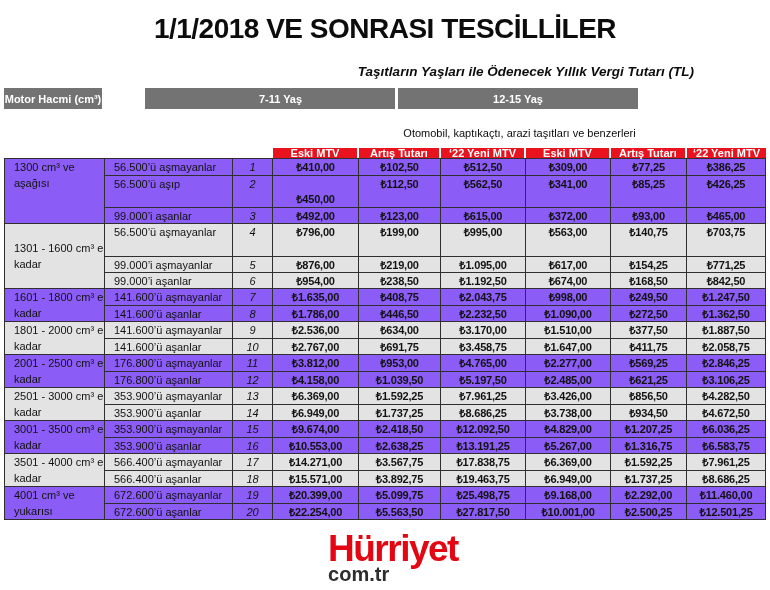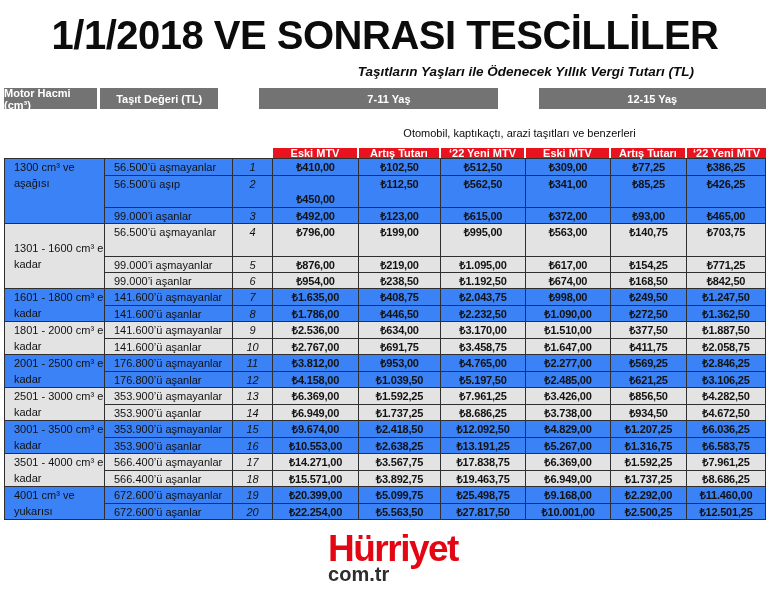--- a/index.html
+++ b/index.html
@@ -3,55 +3,55 @@
 <meta charset="utf-8">
 <style>
   * { margin:0; padding:0; box-sizing:border-box; }
   body { background:#ffffff; }
   .page {
     position:relative; width:770px; height:590px; background:#ffffff;
     font-family:"Liberation Sans", sans-serif; overflow:hidden; color:#121212;
   }
   .title {
     position:absolute; top:13px; left:0; right:0; text-align:center;
-    font-size:40px; font-weight:bold; letter-spacing:-0.5px; color:#0c0c0c;
+    font-size:28px; font-weight:bold; letter-spacing:-0.5px; color:#0c0c0c;
   }
   .subtitle {
     position:absolute; top:64px; right:76px; text-align:right;
     font-size:13.5px; font-weight:bold; font-style:italic; color:#0c0c0c;
   }
   .mtv-table { position:absolute; left:4px; top:88px; width:762px; font-size:11px; }
 
   
   .black-row { display:flex; height:21px; margin-bottom:4px; }
   .bh { background:#737373; color:#ffffff; font-weight:bold;
         display:flex; align-items:center; justify-content:center;
         border-right:3px solid #ffffff; }
   .bh:last-child { border-right:0; }
   .bh.motor { width:101px; } .bh.deger { width:128px; } .bh.no { width:40px;margin-top:28px; }
-  .bh.age7 { width:253px;padding-left:21px; } .bh.age12 { width:240px;margin-left:38px; }
+  .bh.age7 { width:253px;padding-left:21px; } .bh.age12 { width:240px; }
 
   
   .banner-row { display:flex; height:20px; margin-bottom:3px; }
   .lspace { width:269px; }
   .banner { flex:1; background:#ffed00; color:#0c0c0c; font-weight:normal;
             display:flex; align-items:center; justify-content:center;margin-top:20px; }
 
   
   .sub-row { display:flex; height:22px; }
   .rc { background:#e8131f; color:#ffffff; font-weight:bold;
         display:flex; align-items:center; justify-content:center;
         border-right:2px solid #ffffff;margin-top:12px; }
   .rc:last-child { border-right:0; }
   .rc.c1 { width:86px; } .rc.c2 { width:82px; } .rc.c3 { width:85px; }
   .rc.c4 { width:85px; } .rc.c5 { width:76px; } .rc.c6 { width:79px; }
 
   
   .groups-wrap { border-left:1px solid #2f2f2f; border-bottom:1px solid #2f2f2f; }
-  .group { display:flex; border-top:1px solid #2f2f2f; background:#3b82f6; }
+  .group { display:flex; border-top:1px solid #2f2f2f; background:#8b5cf6; }
   .group.shaded { background:#e3e3e3; }
   .motor-cell { width:101px; border-right:1px solid #2f2f2f; padding-left:9px;
                 display:flex; flex-direction:column; justify-content:center; }
   .motor-cell.top { justify-content:flex-start; }
   .mline { line-height:16px; white-space:nowrap; }
   .rows { flex:1; display:flex; flex-direction:column; }
   .row { display:flex; height:16px; }
   .row.h2 { height:32px; }
   .row + .row { border-top:1px solid #2f2f2f; }
   .cell { display:flex; align-items:center; border-right:1px solid #2f2f2f; overflow:hidden; }
@@ -79,21 +79,20 @@
 
 <div class="page">
 
   <div class="title">1/1/2018 VE SONRASI TESCİLLİLER</div>
   <div class="subtitle">Taşıtların Yaşları ile Ödenecek Yıllık Vergi Tutarı (TL)</div>
 
   <div class="mtv-table">
 
     <div class="black-row">
       <div class="bh motor">Motor Hacmi (cm³)</div>
-      <div class="bh deger">Taşıt Değeri (TL)</div>
       <div class="bh no">No</div>
       <div class="bh age7">7-11 Yaş</div>
       <div class="bh age12">12-15 Yaş</div>
     </div>
 
     <div class="banner-row">
       <div class="lspace"></div>
       <div class="banner">Otomobil, kaptıkaçtı, arazi taşıtları ve benzerleri</div>
     </div>
 

